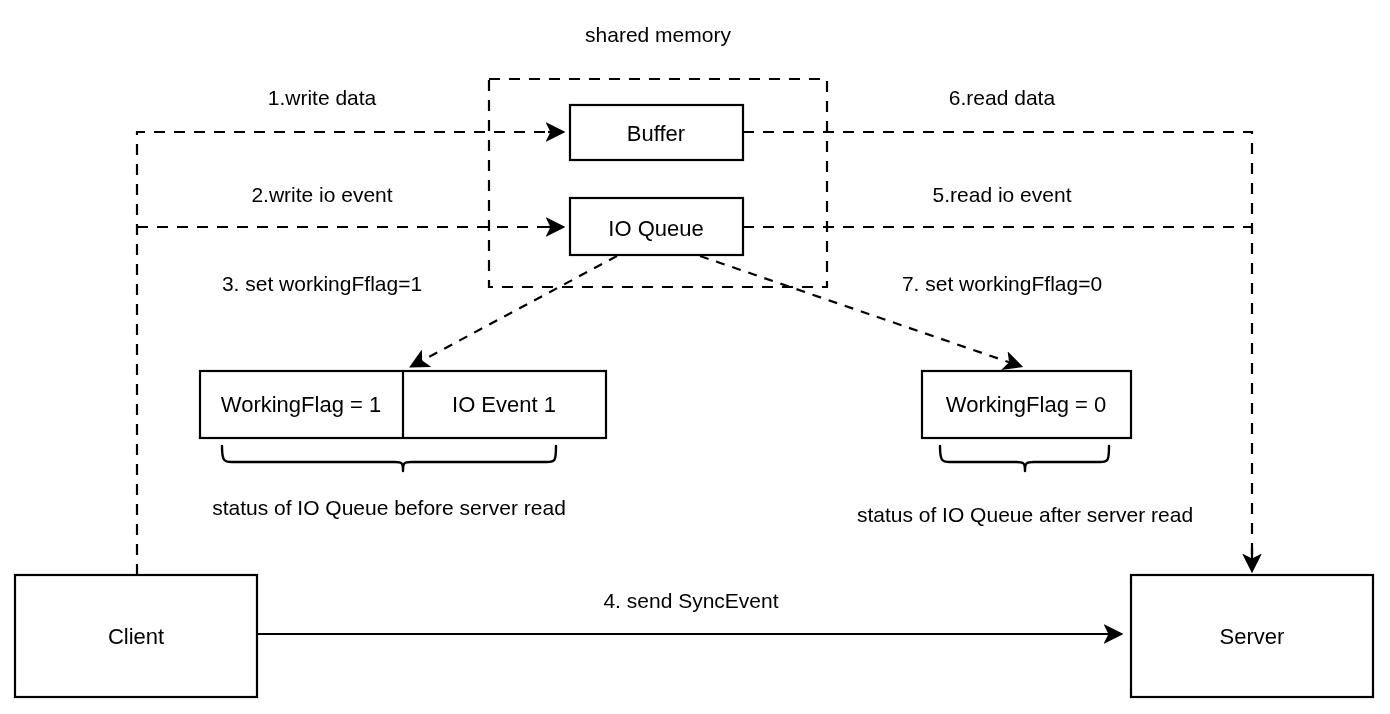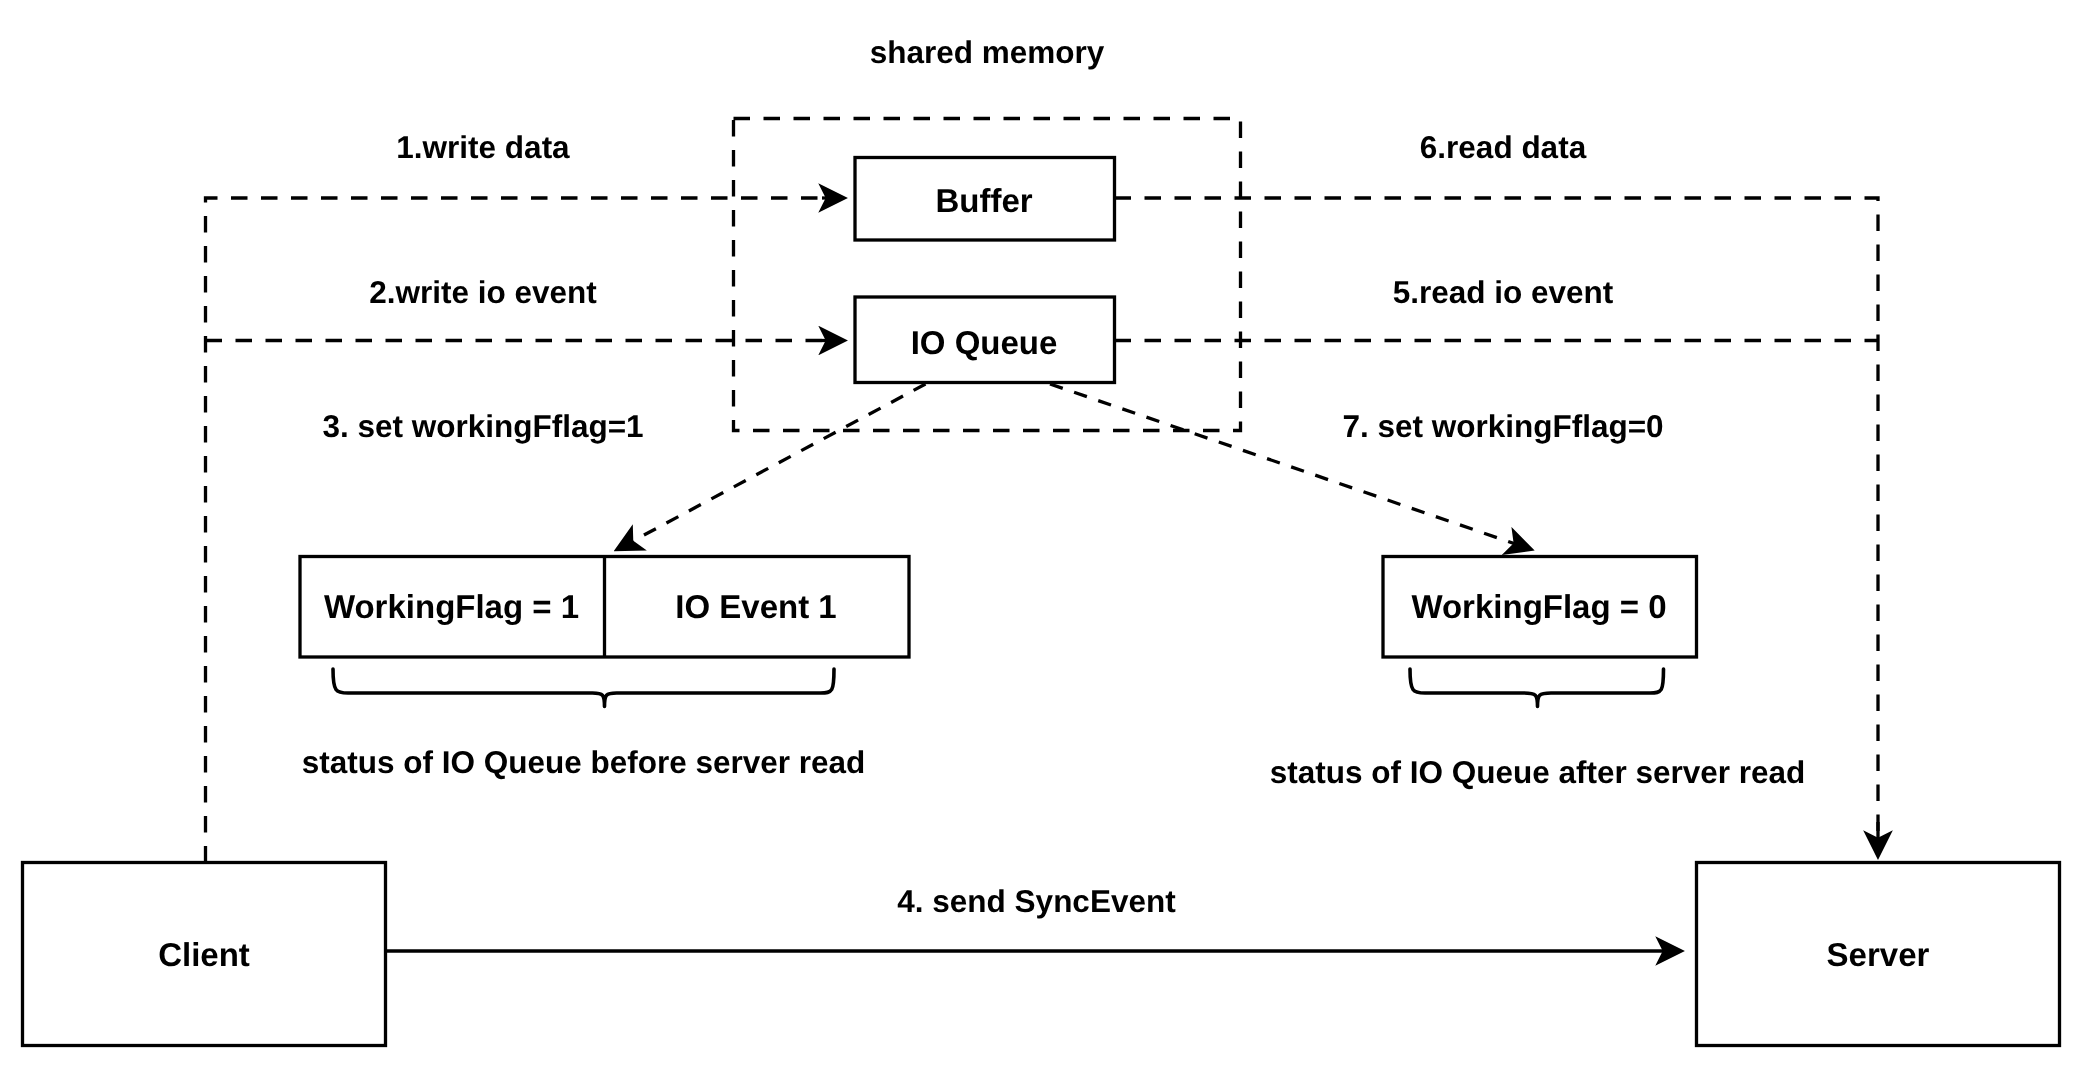--- a/index.html
+++ b/index.html
@@ -11,21 +11,20 @@
     width: 1390px;
     height: 714px;
     overflow: hidden;
     font-family: "Liberation Sans", sans-serif;
   }
   #diagram-root {
     position: relative;
     width: 1390px;
     height: 714px;
     background: #ffffff;
-    font-weight: bold;
   }
   svg.diagram-canvas {
     display: block;
     width: 1390px;
     height: 714px;
   }
   .box-stroke {
     stroke: #000000;
     stroke-width: 2.2;
     fill: #ffffff;

